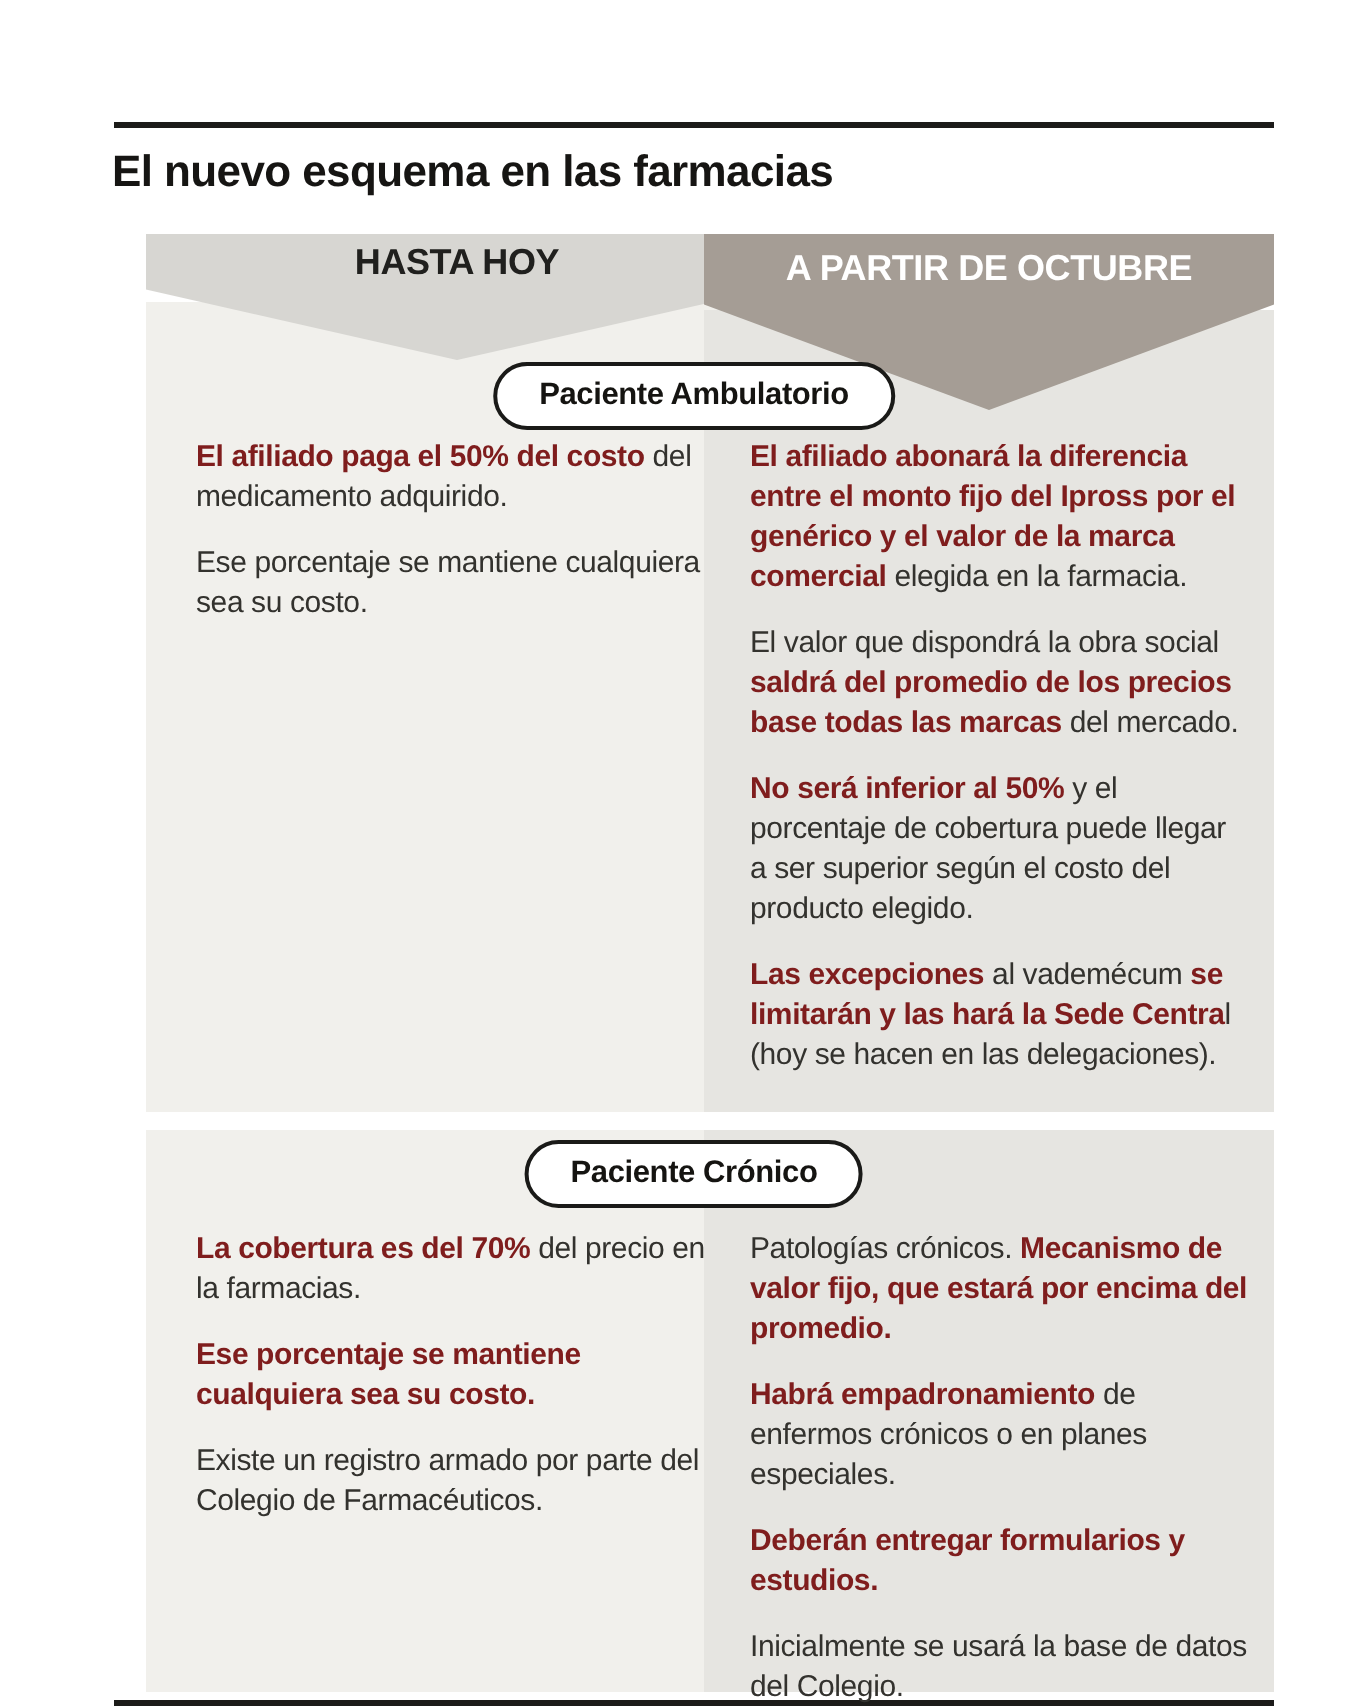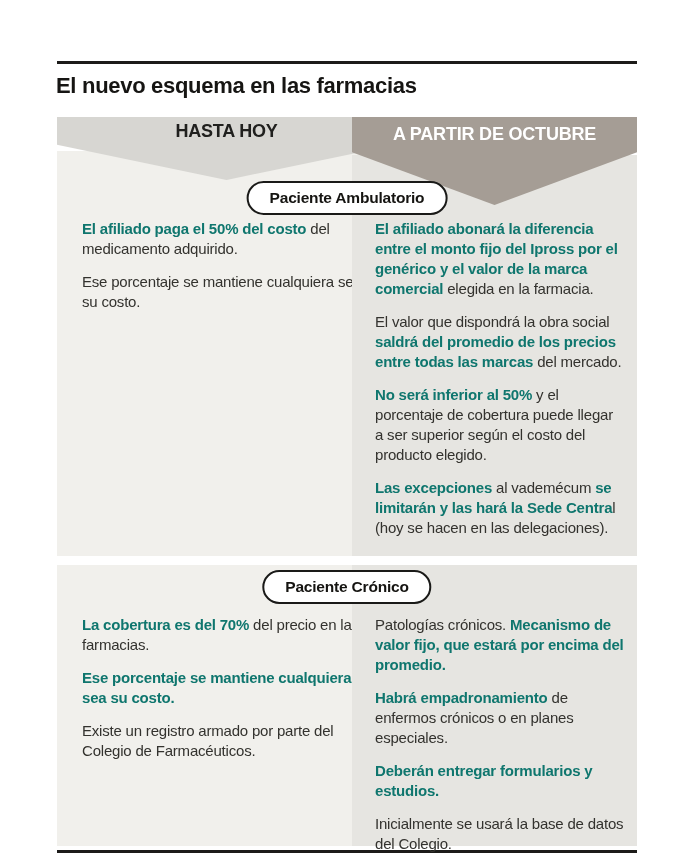--- a/index.html
+++ b/index.html
@@ -12,21 +12,21 @@
   .rule-top { left:57px; top:61px; width:580px; height:3px; }
   .rule-bottom { left:57px; top:850px; width:580px; height:3px; }
   .title {
     position:absolute; left:56px; top:73px; font-size:22px; font-weight:bold;
     color:#161513; letter-spacing:-0.3px; white-space:nowrap;
   }
   .section { position:absolute; left:57px; width:580px; }
   .sec1 { top:117px; height:439px; }
   .sec2 { top:565px; height:281px; }
   .col { position:absolute; top:0; height:100%; }
-  .col-l { left:0; width:311px;padding-left:28px; }
+  .col-l { left:16px; width:311px; }
   .col-r { left:295px; width:285px;border-radius:28px; }
   
   .chev {
     position:absolute; top:0; left:0; width:100%; z-index:2;
     filter:drop-shadow(0 7px 0 #ffffff);
   }
   .chev-l { height:63px; background:#d7d6d2;
     clip-path:polygon(0 0,100% 0,100% 44%,50% 100%,0 44%); }
   .chev-r { height:88px; background:#a59d95;
     clip-path:polygon(0 0,100% 0,100% 40%,50% 100%,0 40%); }
@@ -49,21 +49,21 @@
     height:26px; line-height:26px; padding:2px 21px; white-space:nowrap;
     font-weight:bold; font-size:15.5px; color:#151411; letter-spacing:-0.2px;
   }
   .badge1 { top:64px; }
   .badge2 { top:5px; }
   
   p.para {
     margin:0 0 13px 0; font-size:15px; line-height:20px;
     letter-spacing:-0.2px; color:#33322e;
   }
-  p.para .b { font-weight:bold; color:#0f766e; }
+  p.para .b { font-weight:bold; color:#7f1d1d; }
 </style>
 </head>
 <body>
 
 <div class="page">
 
   <div class="rule rule-top"></div>
 
   <div class="title">El nuevo esquema en las farmacias</div>
 
@@ -78,21 +78,21 @@
         <p class="para"><span>Ese porcentaje se mantiene cualquiera sea su costo.</span></p>
       </div>
     </div>
 
     <div class="col col-r">
       <div class="chev chev-r">
         <div class="chev-label">A PARTIR DE OCTUBRE</div>
       </div>
       <div class="panel panel-r1">
         <p class="para"><span class="b">El afiliado abonará la diferencia entre el monto fijo del Ipross por el genérico y el valor de la marca comercial</span><span> elegida en la farmacia.</span></p>
-        <p class="para"><span>El valor que dispondrá la obra social </span><span class="b">saldrá del promedio de los precios entre todas las marcas</span><span> del mercado.</span></p>
+        <p class="para"><span>El valor que dispondrá la obra social </span><span class="b">saldrá del promedio de los precios base todas las marcas</span><span> del mercado.</span></p>
         <p class="para"><span class="b">No será inferior al 50%</span><span> y el porcentaje de cobertura puede llegar a ser superior según el costo del producto elegido.</span></p>
         <p class="para"><span class="b">Las excepciones</span><span> al vademécum </span><span class="b">se limitarán y las hará la Sede Centra</span><span>l (hoy se hacen en las delegaciones).</span></p>
       </div>
     </div>
 
     <div class="badge badge1">Paciente Ambulatorio</div>
   </div>
 
   <div class="section sec2">
 

